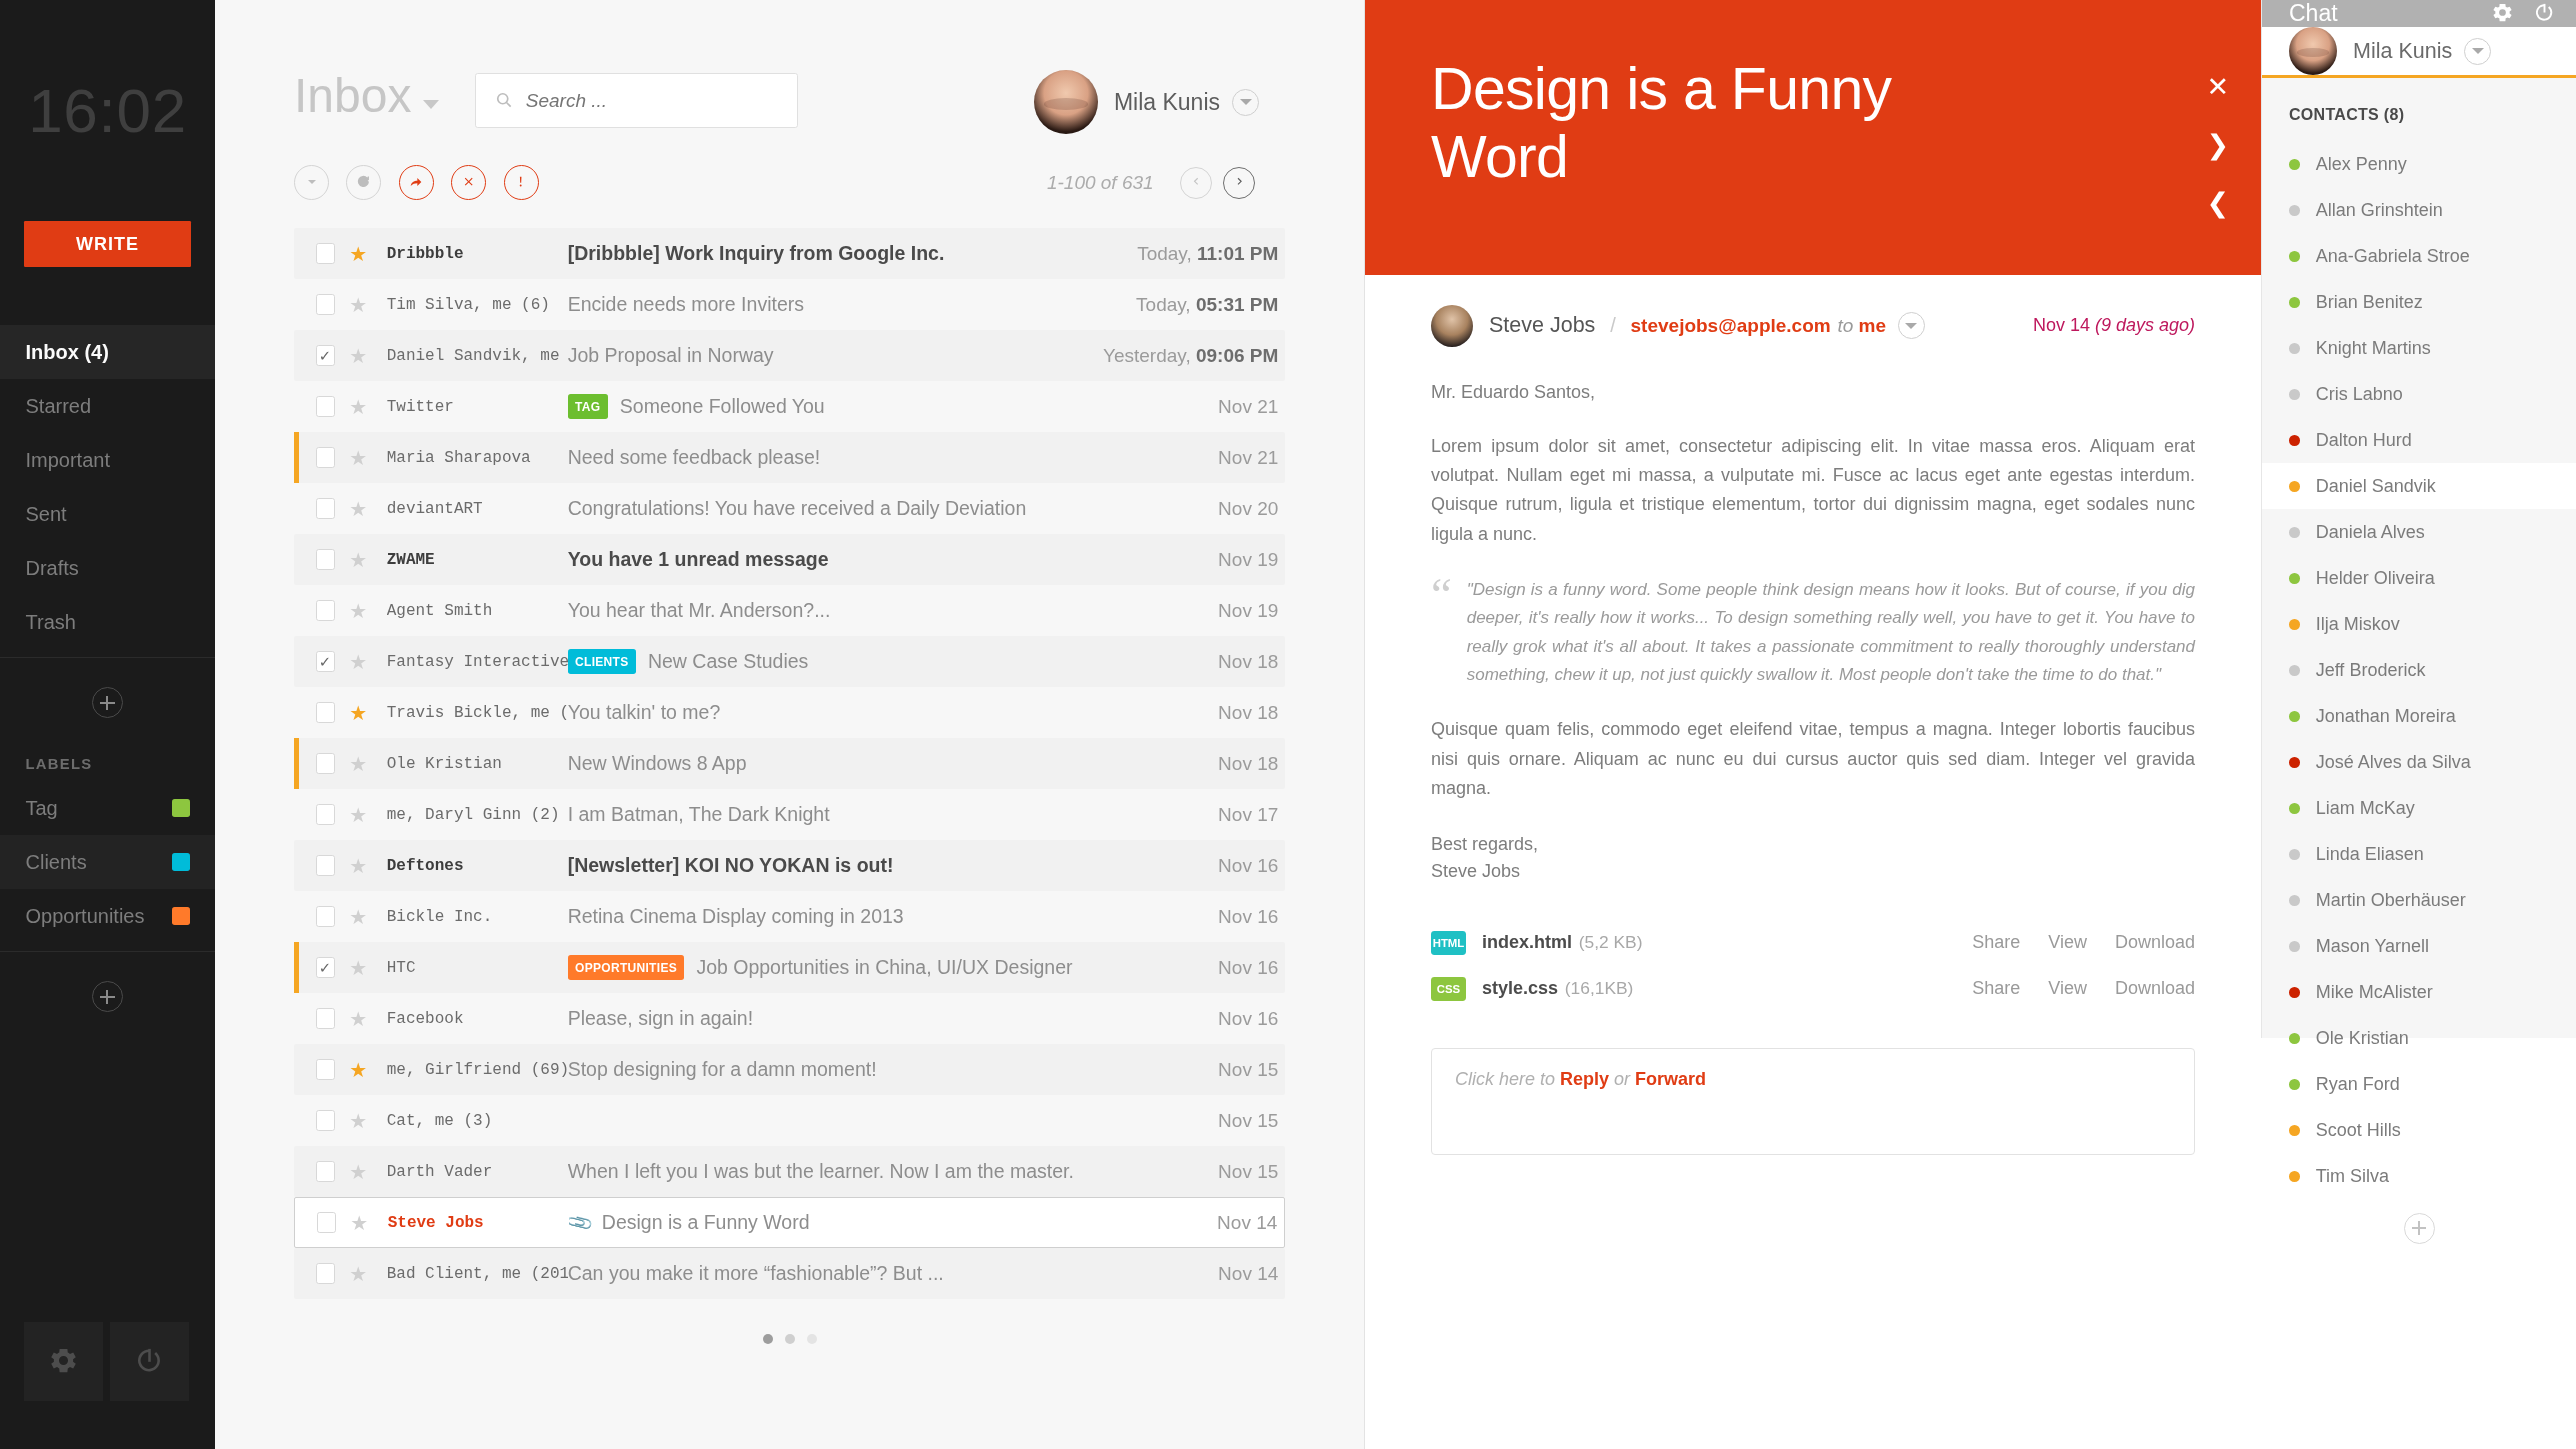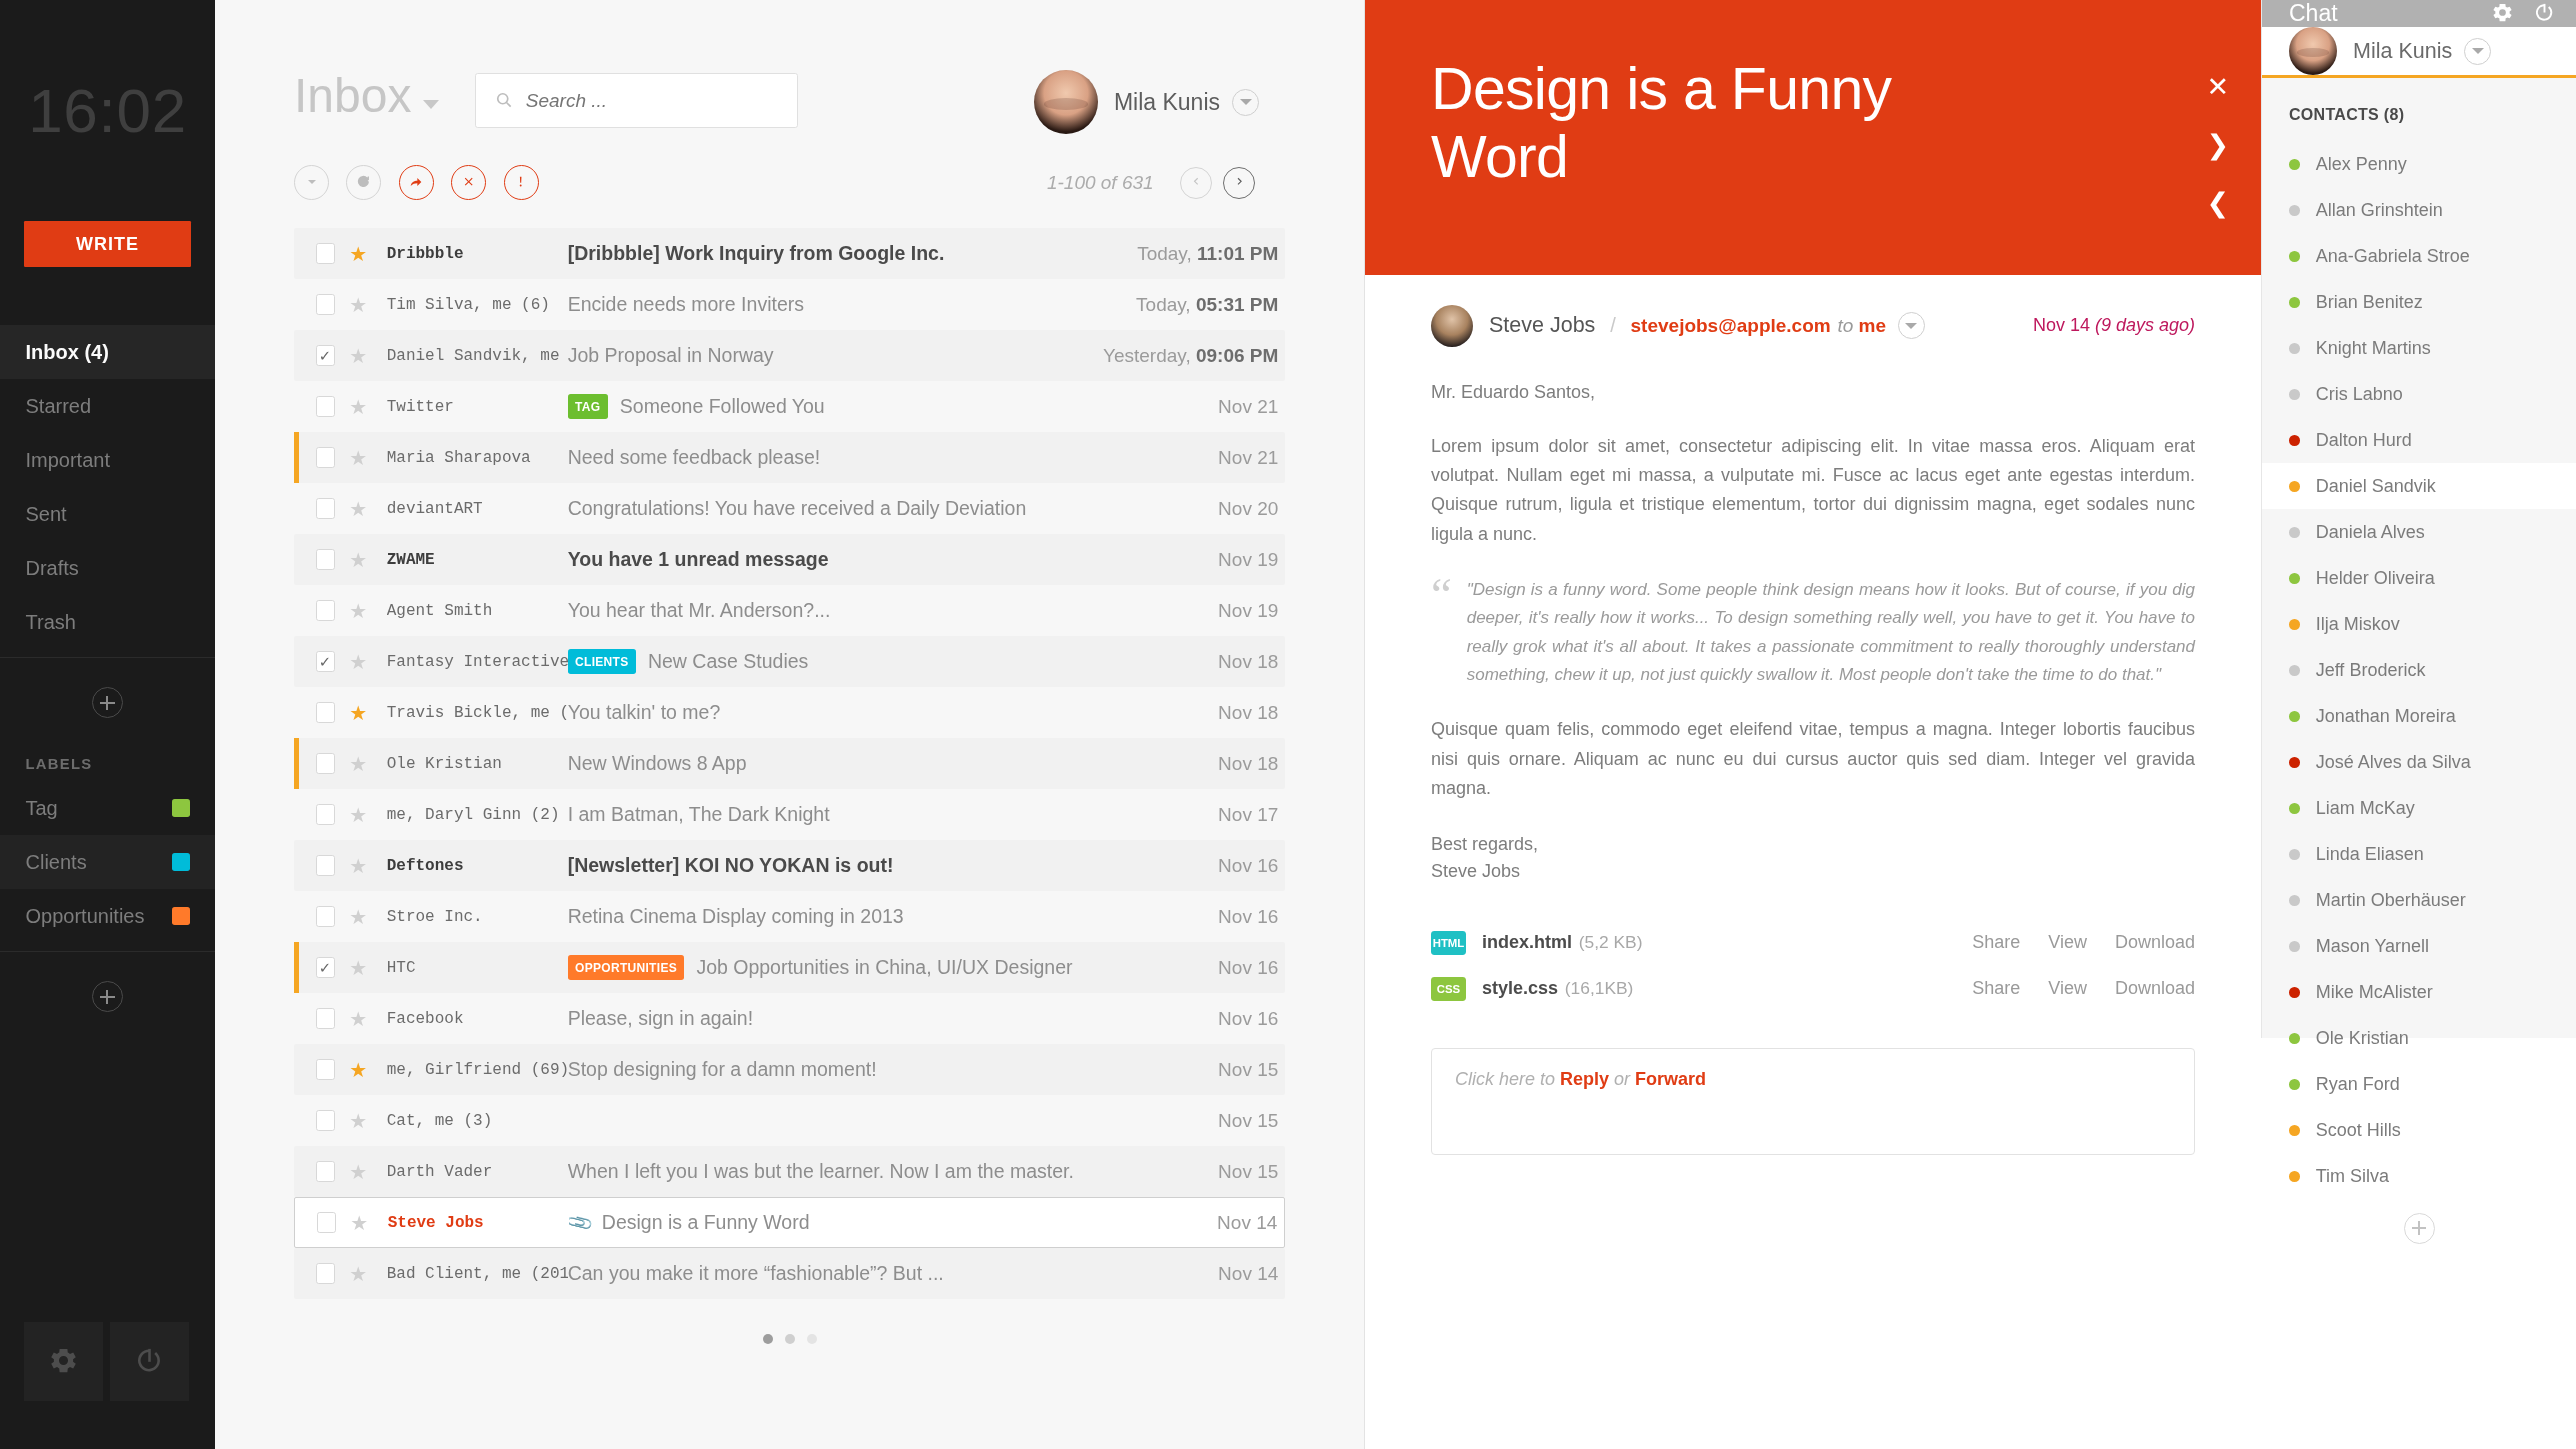--- a/index.html
+++ b/index.html
@@ -489,21 +489,21 @@
           <div class="star">★</div>
           <div class="sender bold">Deftones</div>
           <div class="subj-wrap">
             <span class="subject bold">[Newsletter] KOI NO YOKAN is out!</span>
           </div>
           <div class="date"><span>Nov 16</span></div>
         </div>
         <div class="mail-row">
           <div class="chk"></div>
           <div class="star">★</div>
-          <div class="sender">Stroe Inc.</div>
+          <div class="sender">Bickle Inc.</div>
           <div class="subj-wrap">
             <span class="subject">Retina Cinema Display coming in 2013</span>
           </div>
           <div class="date"><span>Nov 16</span></div>
         </div>
         <div class="mail-row shade flagged">
           <div class="chk">✓</div>
           <div class="star">★</div>
           <div class="sender">HTC</div>
           <div class="subj-wrap">

